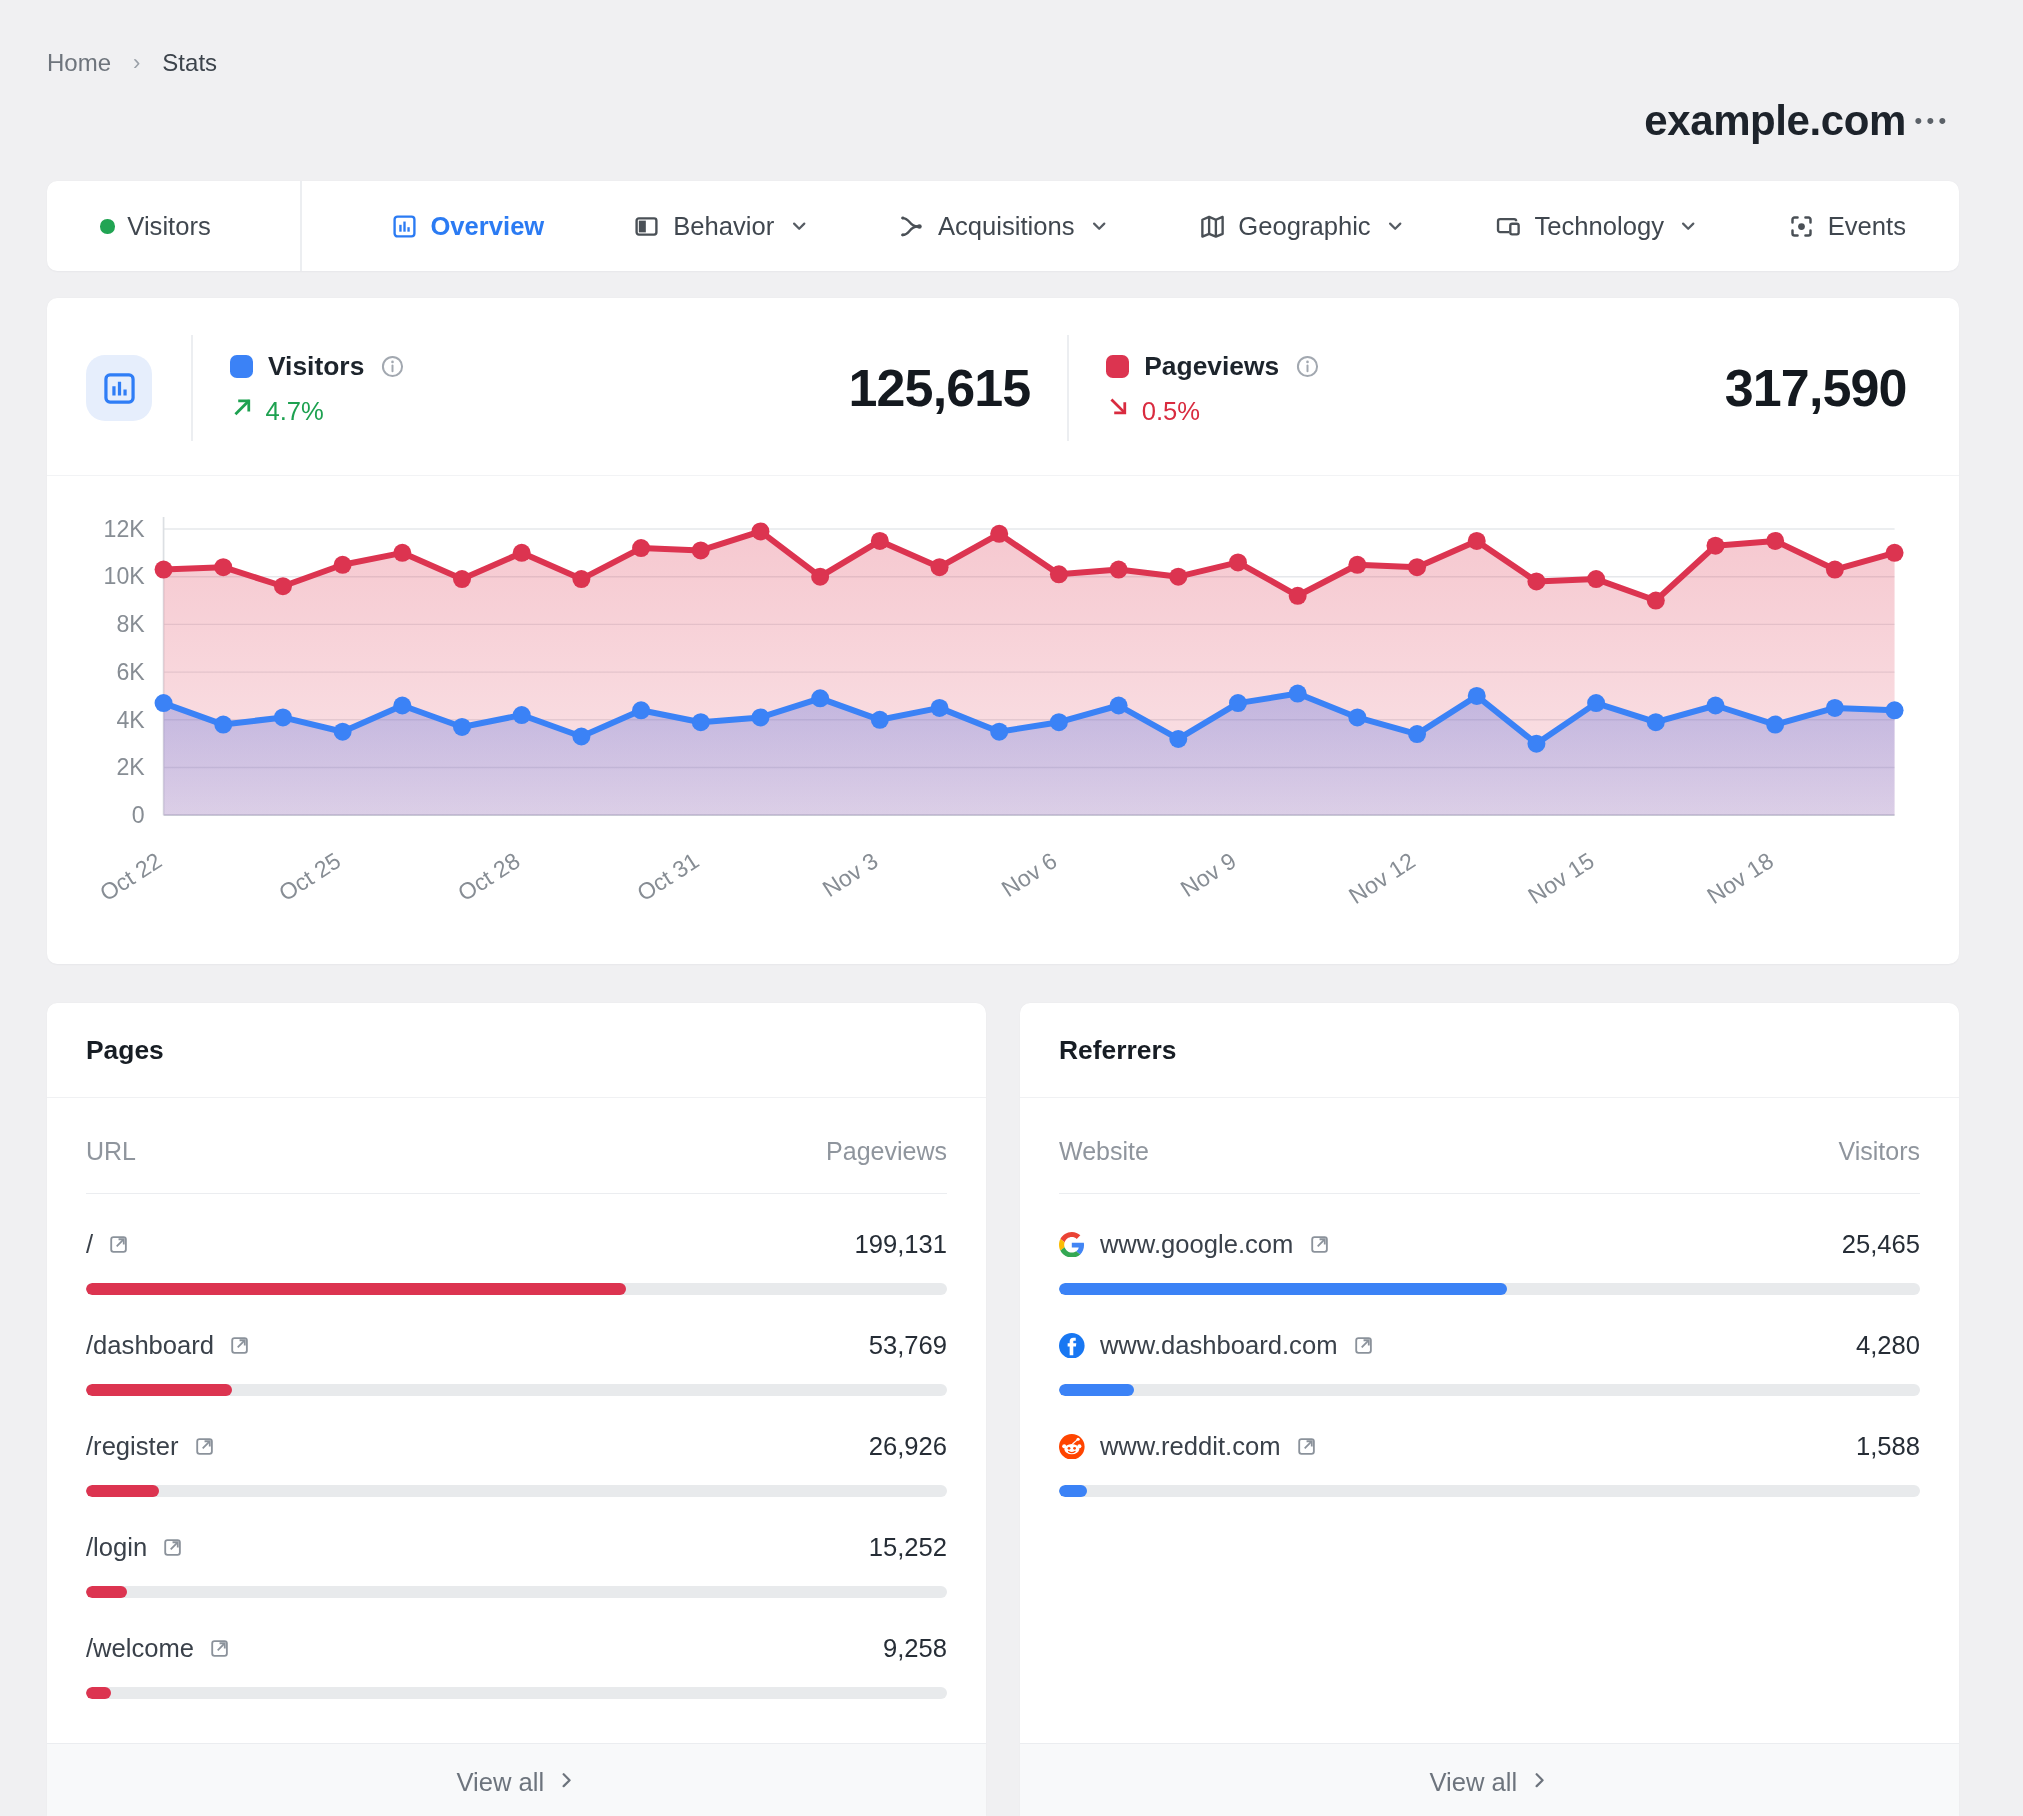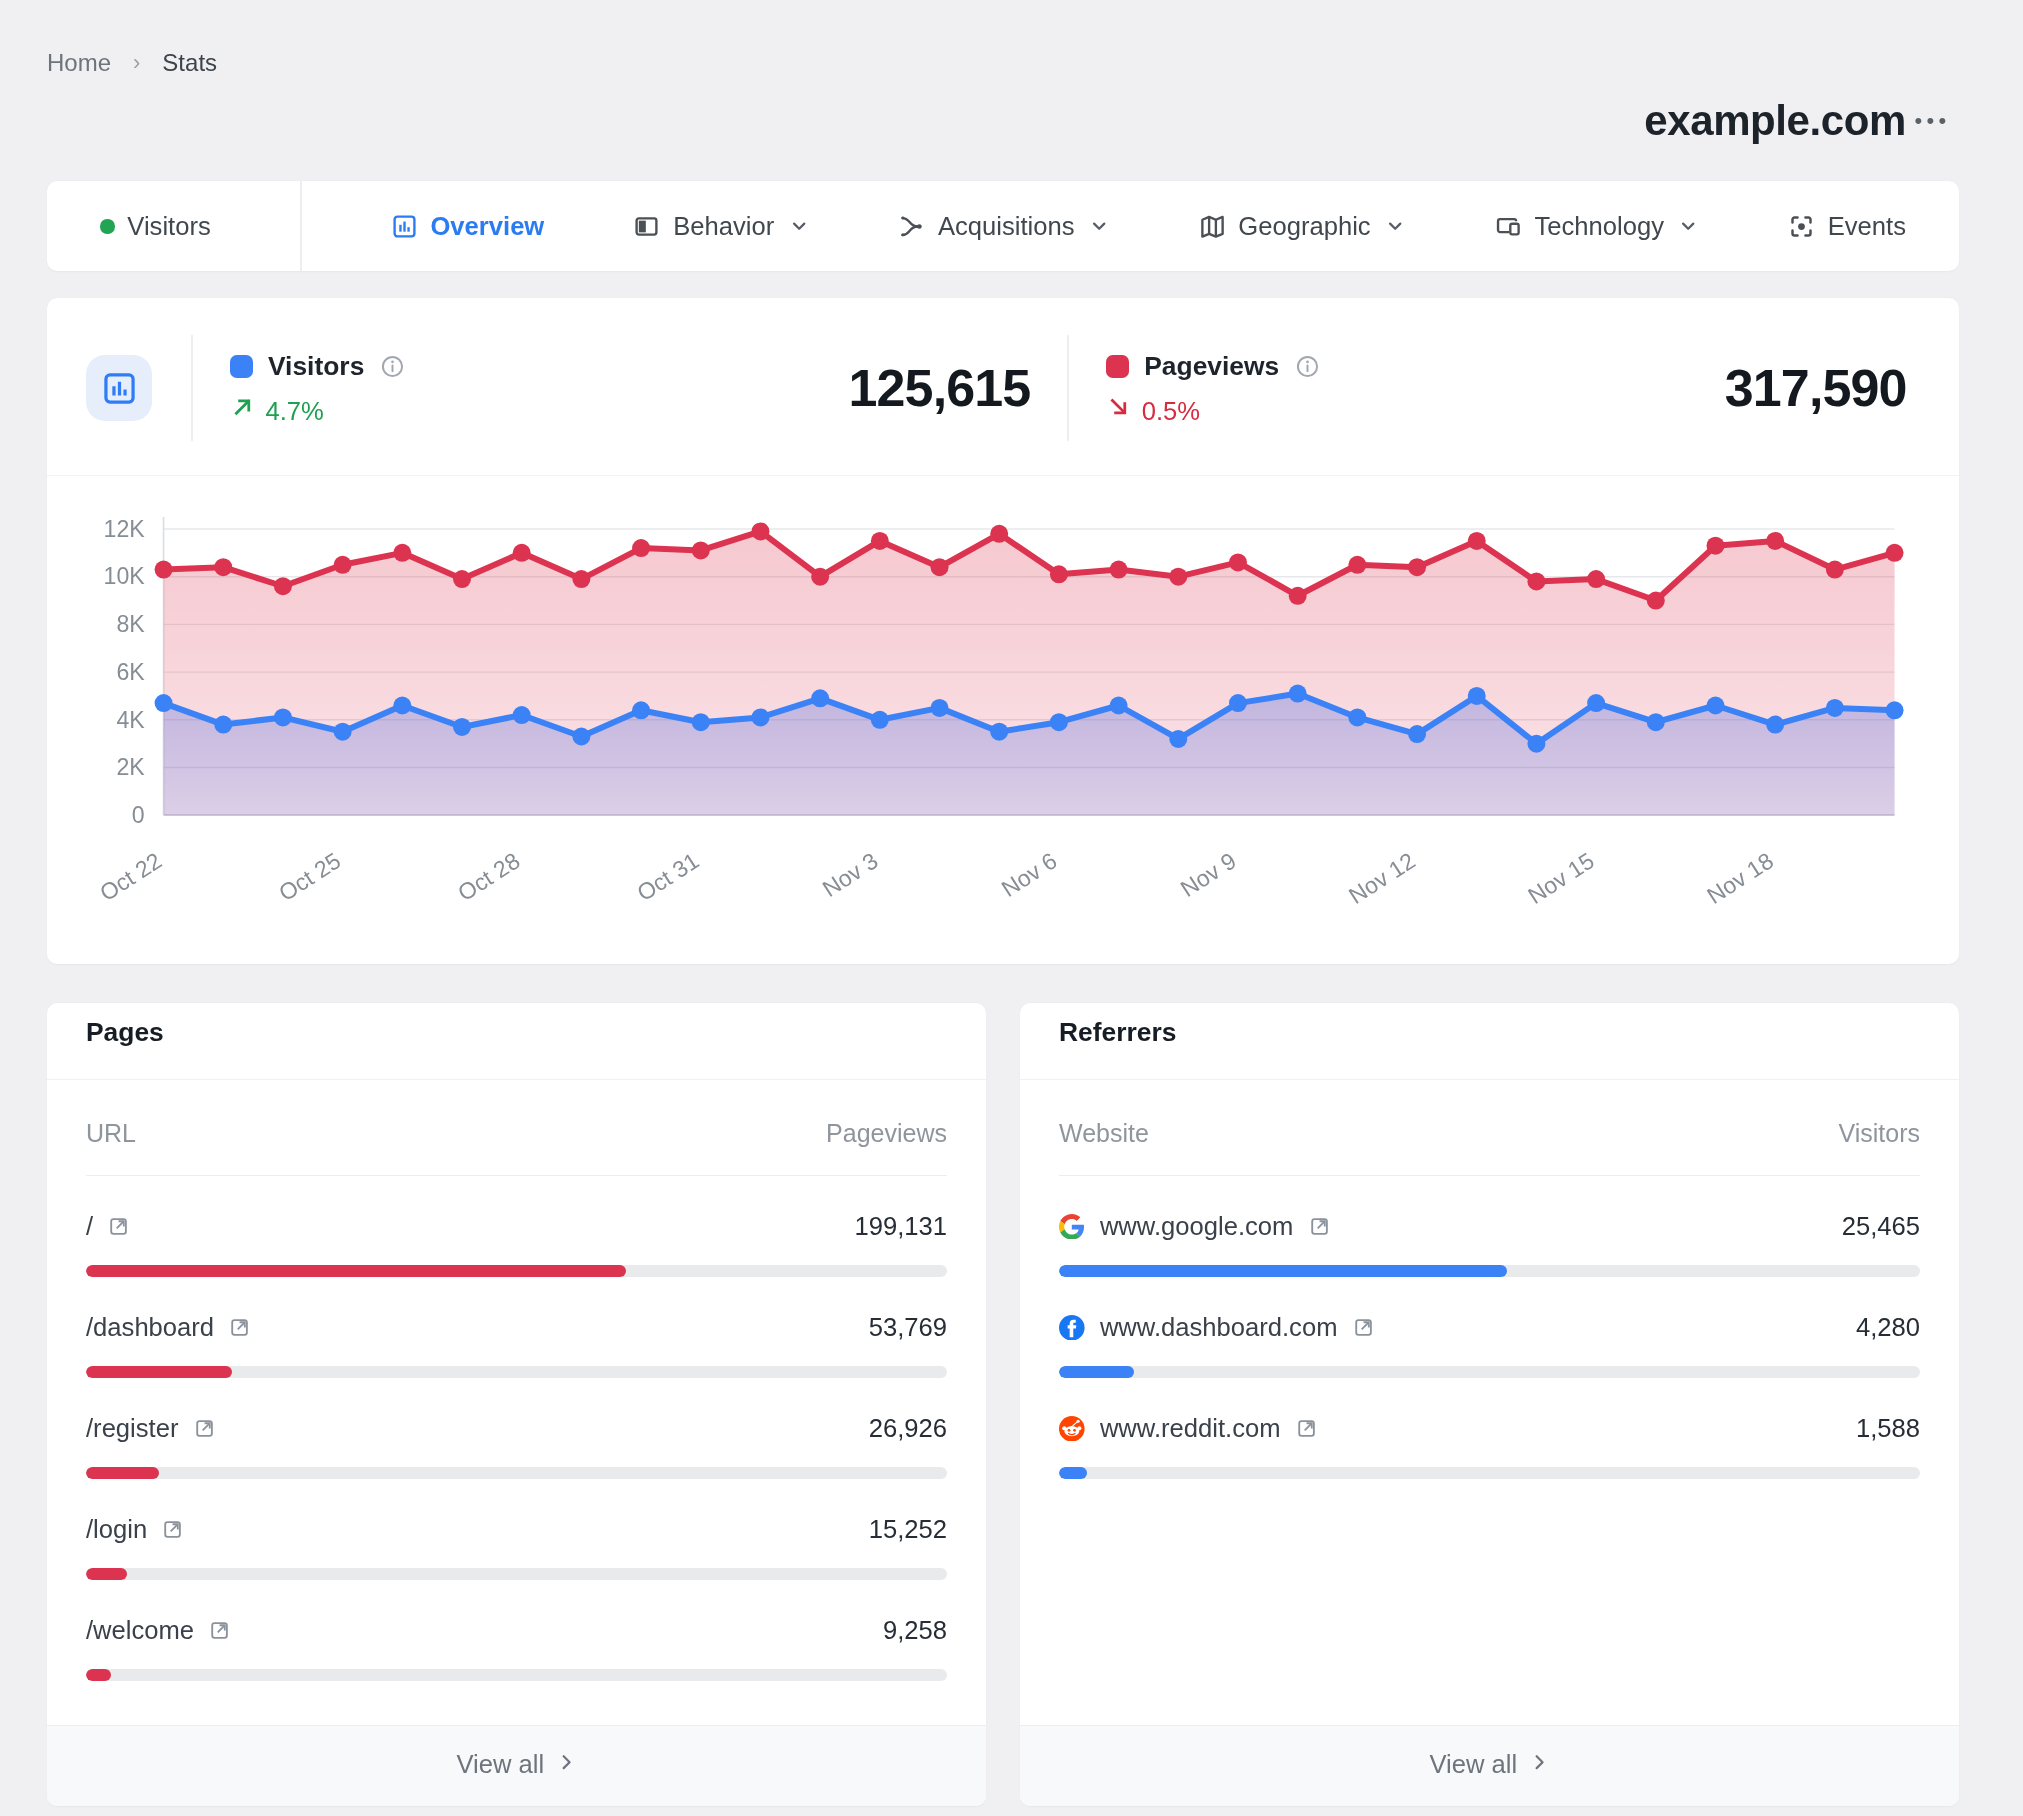--- a/index.html
+++ b/index.html
@@ -48,21 +48,21 @@
   .stat-change.up { color:#1da150; }
   .stat-change.down { color:#d92b3f; }
   .stat-value { font-size:52px; font-weight:700; letter-spacing:-0.9px; color:#14191f; }
 
   .chart-wrap { padding:29px 37px 25.6px 24px; border-top:1.7px solid #f2f3f5; }
   .chart-wrap svg { display:block; width:100%; height:auto; }
 
   
   .bottom-grid { display:flex; gap:34px; margin-top:39px; padding-bottom:25.6px; }
   .table-card { flex:1; display:flex; flex-direction:column; overflow:hidden; }
-  .tcard-head { padding:14px 39px 31px; font-size:26.4px; font-weight:700; color:#171d24; border-bottom:1.7px solid #f0f1f3; }
+  .tcard-head { padding:32px 39px 31px; font-size:26.4px; font-weight:700; color:#171d24; border-bottom:1.7px solid #f0f1f3; }
   .tcard-body { padding:13.6px 39px 6.8px; flex:1; }
   .col-head { display:flex; justify-content:space-between; font-size:25px; color:#8f959d; padding:25.6px 0 27px; border-bottom:1.7px solid #ebedf0; }
   .t-row { padding-top:36px; }
   .t-row-top { display:flex; align-items:center; justify-content:space-between; }
   .t-link { display:flex; align-items:center; gap:15.3px; font-size:25.6px; color:#3a414a; cursor:pointer; }
   .t-link .favicon { display:flex; width:25.6px; height:25.6px; }
   .t-link .favicon svg { width:25.6px; height:25.6px; }
   .ext-ic { color:#8b929b; display:flex; }
   .t-value { font-size:25.6px; color:#262d36; font-weight:500; }
   .t-bar { margin-top:24px; height:12px; border-radius:6.8px; background:#e8eaec; overflow:hidden; }

